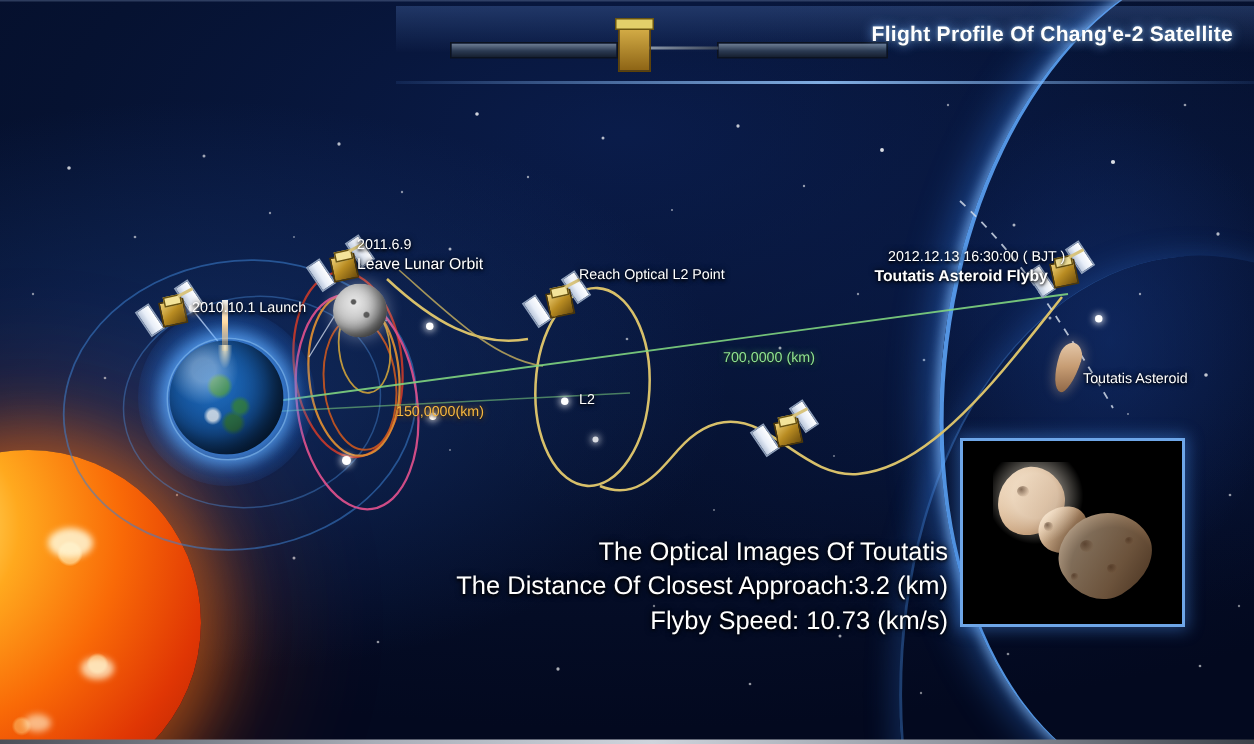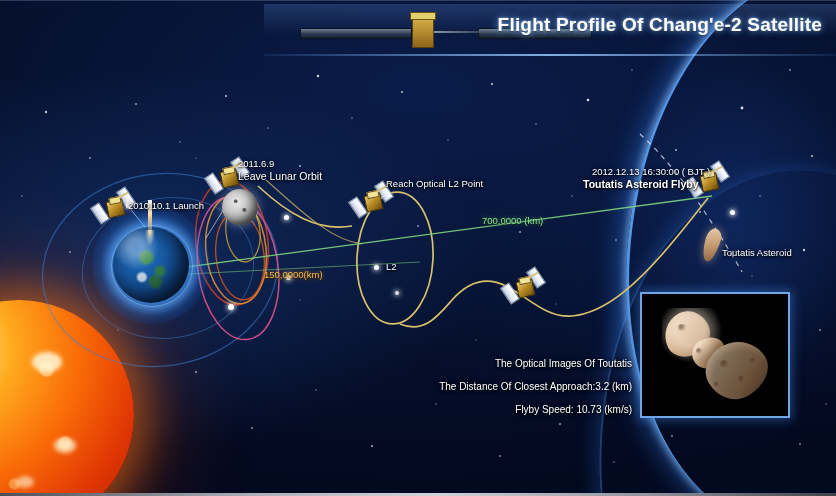--- a/index.html
+++ b/index.html
@@ -50,21 +50,21 @@
 
   
   .banner{position:absolute;left:264px;top:4px;width:572px;height:52px;
     background:linear-gradient(180deg,#15367e 0%,#11showing 0%,#102c6c 38%,#0c2159 74%,#081741 100%);
     overflow:hidden;}
   .banner-sheen{position:absolute;inset:0;
     background:linear-gradient(180deg,rgba(120,170,255,.22),rgba(10,30,80,0) 60%);}
   .banner-edge{position:absolute;left:0;right:0;bottom:0;height:2px;
     background:linear-gradient(90deg,rgba(90,150,240,.1),rgba(150,200,255,.85),rgba(90,150,240,.1));}
   .banner-title{position:absolute;right:14px;top:14px;
-    font-size:19px;font-weight:bold;color:#fff;letter-spacing:.2px;
+    font-size:14px;font-weight:bold;color:#fff;letter-spacing:.2px;
     text-shadow:0 0 7px rgba(120,180,255,.95),0 1px 2px #000,0 0 2px #9cc6ff;
     white-space:nowrap;}
 
   
   .hdr-sat{position:absolute;left:300px;top:8px;width:290px;height:44px;}
   .hdr-panelL,.hdr-panelR{position:absolute;top:20px;height:9px;
     background:linear-gradient(180deg,#6f7f95,#2b3a52 55%,#161f30);
     border:1px solid #0c1320;}
   .hdr-panelL{left:0;width:110px;}
   .hdr-panelR{left:178px;width:112px;}
@@ -156,21 +156,21 @@
        text-shadow:0 1px 2px #000,0 0 4px rgba(0,0,0,.9);}
   .lbl-sm{font-size:9.5px;}
   .lbl-md{font-size:10.5px;}
   .lbl-b{font-weight:bold;}
   .lbl-orange{color:#f7b840;text-shadow:0 0 5px rgba(247,160,40,.7),0 1px 2px #000;}
   .lbl-green{color:#8fe38f;text-shadow:0 0 5px rgba(120,225,120,.65),0 1px 2px #000;}
 
   .dot{position:absolute;border-radius:50%;background:#fff;
        box-shadow:0 0 5px 1px rgba(255,255,255,.8);}
 
-  .info{position:absolute;right:204px;color:#fff;font-size:10px;
+  .info{position:absolute;right:204px;color:#fff;font-size:17px;
         text-align:right;white-space:nowrap;
         text-shadow:0 1px 2px #000,0 0 5px rgba(0,0,0,.95);}
 
   
   .frame-b{position:absolute;left:0;right:0;bottom:0;height:3px;
     background:linear-gradient(90deg,#4b4f58,#a9aeb8 30%,#cfd4dc 52%,#8d929c 78%,#3e424a);}
   .frame-t{position:absolute;left:0;right:0;top:0;height:1px;background:rgba(120,140,180,.35);}
 </style>
 </head>
 <body>
@@ -351,21 +351,21 @@
 
   <div class="lbl lbl-sm" style="left:238px;top:158px;text-align:right;">2011.6.9</div>
   <div class="lbl lbl-md" style="left:238px;top:170px;">Leave Lunar Orbit</div>
 
   <div class="lbl lbl-sm" style="left:386px;top:178px;">Reach Optical  L2  Point</div>
 
   <div class="lbl lbl-sm" style="left:386px;top:261px;">L2</div>
 
   <div class="lbl lbl-sm lbl-orange" style="left:264px;top:269px;">150,0000(km)</div>
 
-  <div class="lbl lbl-sm lbl-green" style="left:482px;top:215px;">700,0000 (km)</div>
+  <div class="lbl lbl-sm lbl-green" style="left:482px;top:233px;">700,0000 (km)</div>
 
   <div class="lbl lbl-sm" style="left:592px;top:166px;">2012.12.13 16:30:00 ( BJT )</div>
   <div class="lbl lbl-md lbl-b" style="left:583px;top:178px;">Toutatis  Asteroid  Flyby</div>
 
   <div class="lbl lbl-sm" style="left:722px;top:247px;">Toutatis  Asteroid</div>
 
   <div class="inset">
     <div class="inset-ast">
       <div class="ast-lobeA"></div>
       <div class="ast-neck"></div>

